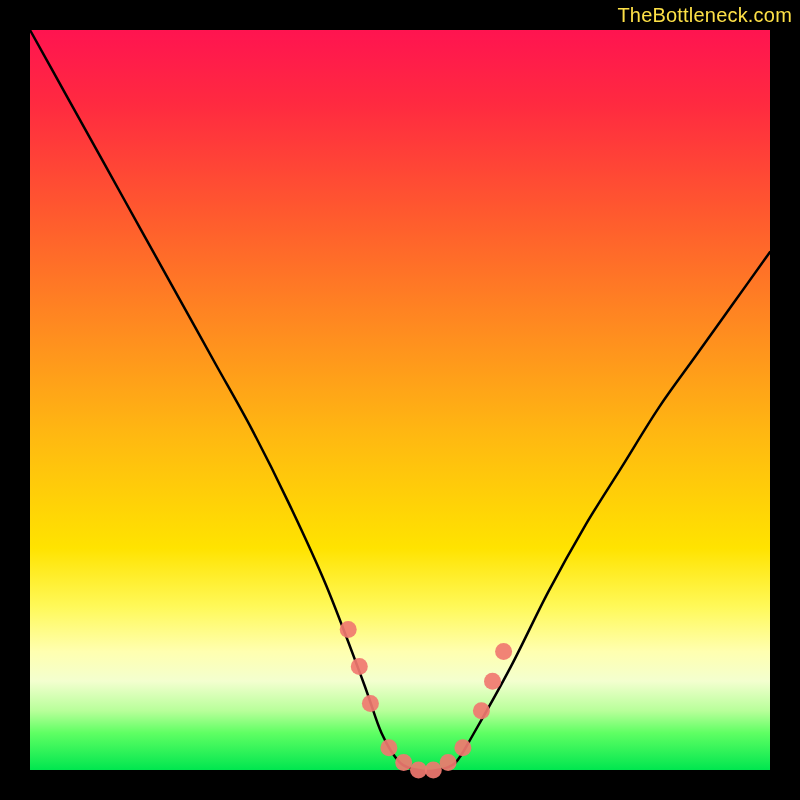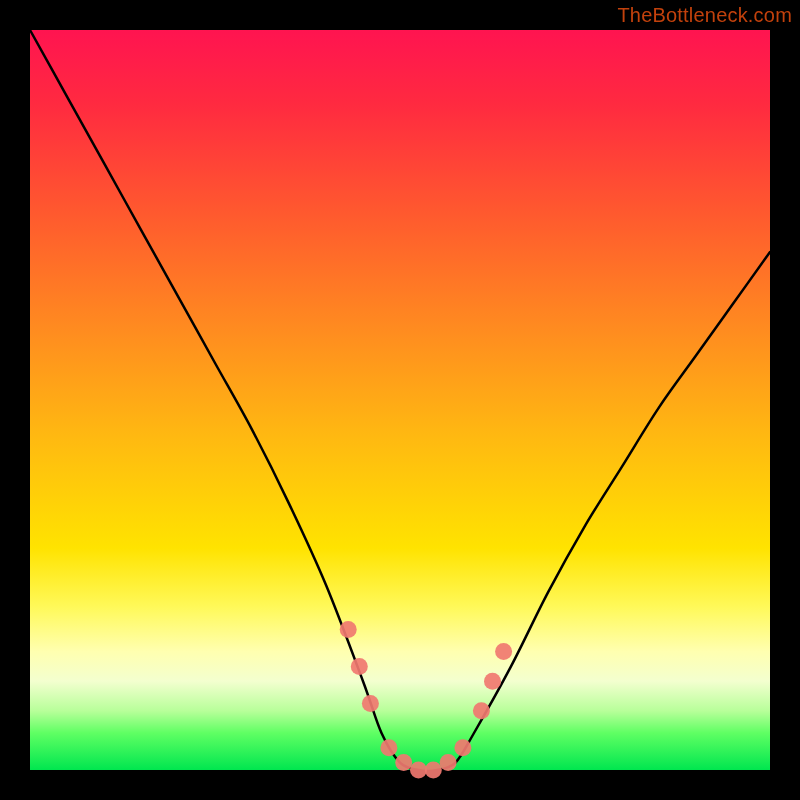--- a/index.html
+++ b/index.html
@@ -38,21 +38,21 @@
       #f3ffcf 88%,
       #b8ff9a 92%,
       #5fff63 95%,
       #00e64f 100%
     );
   }
   .watermark {
     position: absolute;
     top: 4px;
     right: 8px;
-    color: #c2410c;
+    color: #fde047;
     font-size: 20px;
     letter-spacing: 0.2px;
     user-select: none;
     margin-left: 24px;
   }
   svg.curve {
     position: absolute;
     top: 0; left: 0;
     width: 740px;
     height: 740px;

